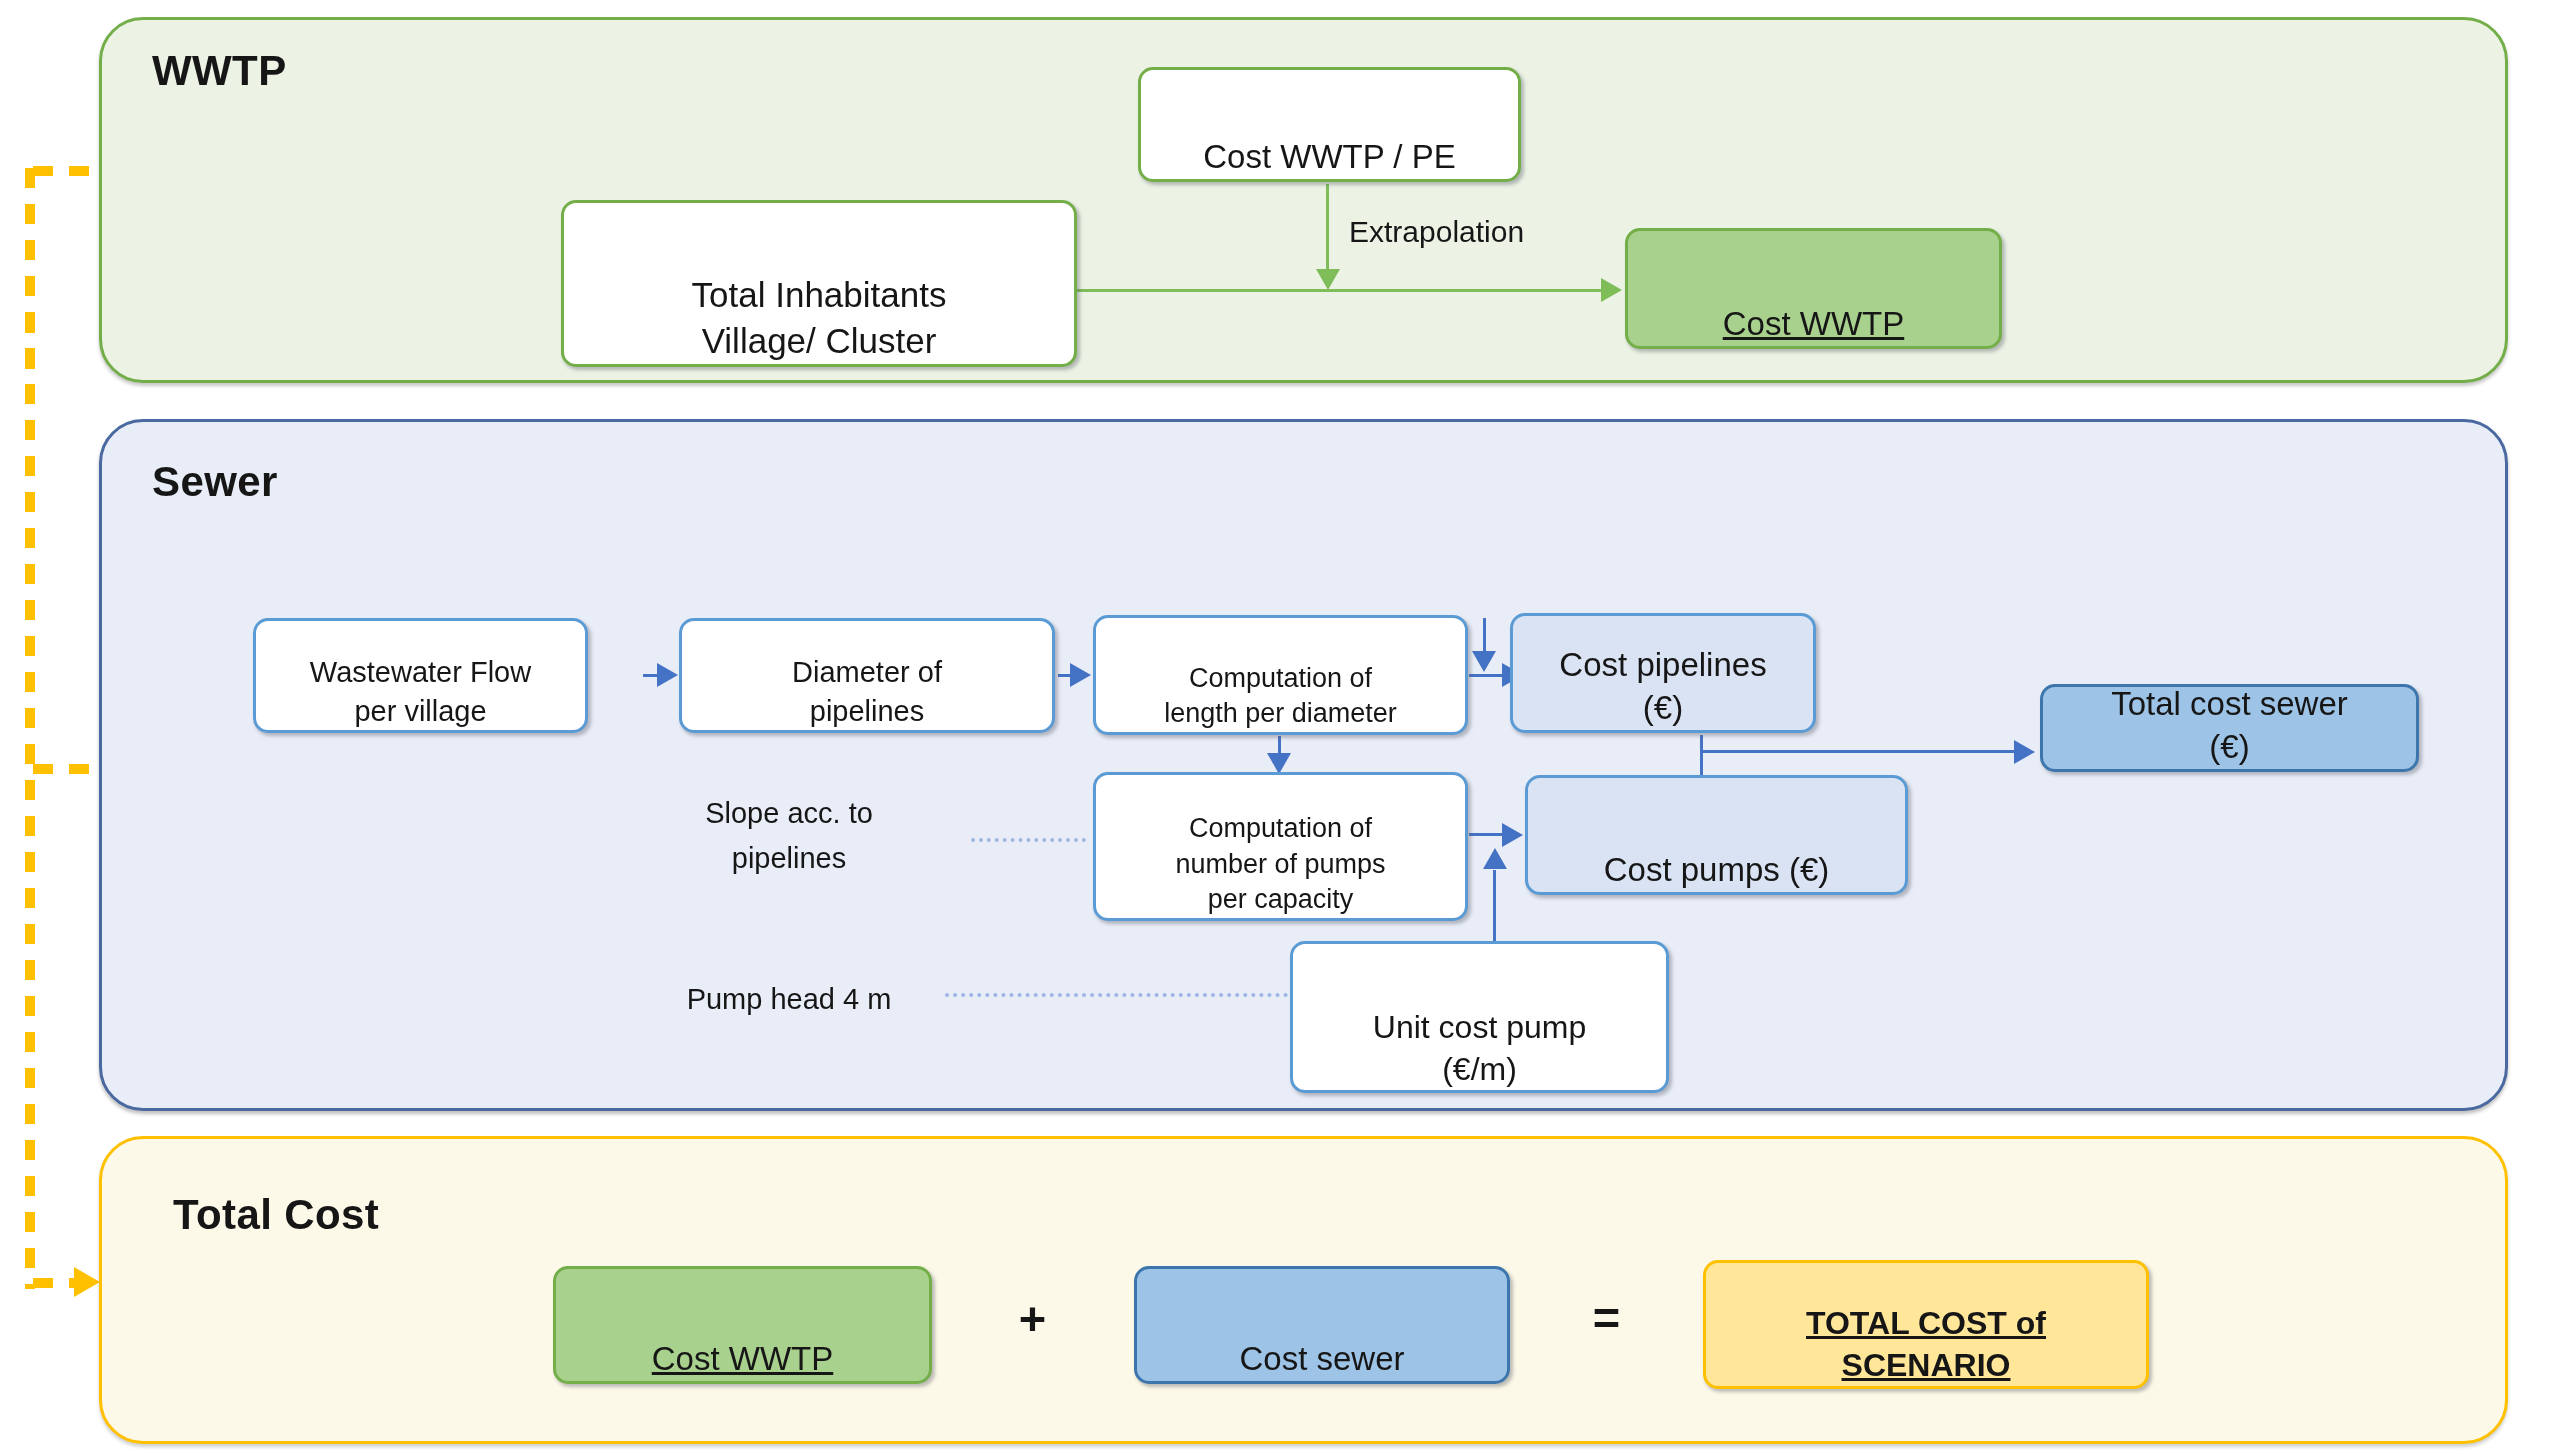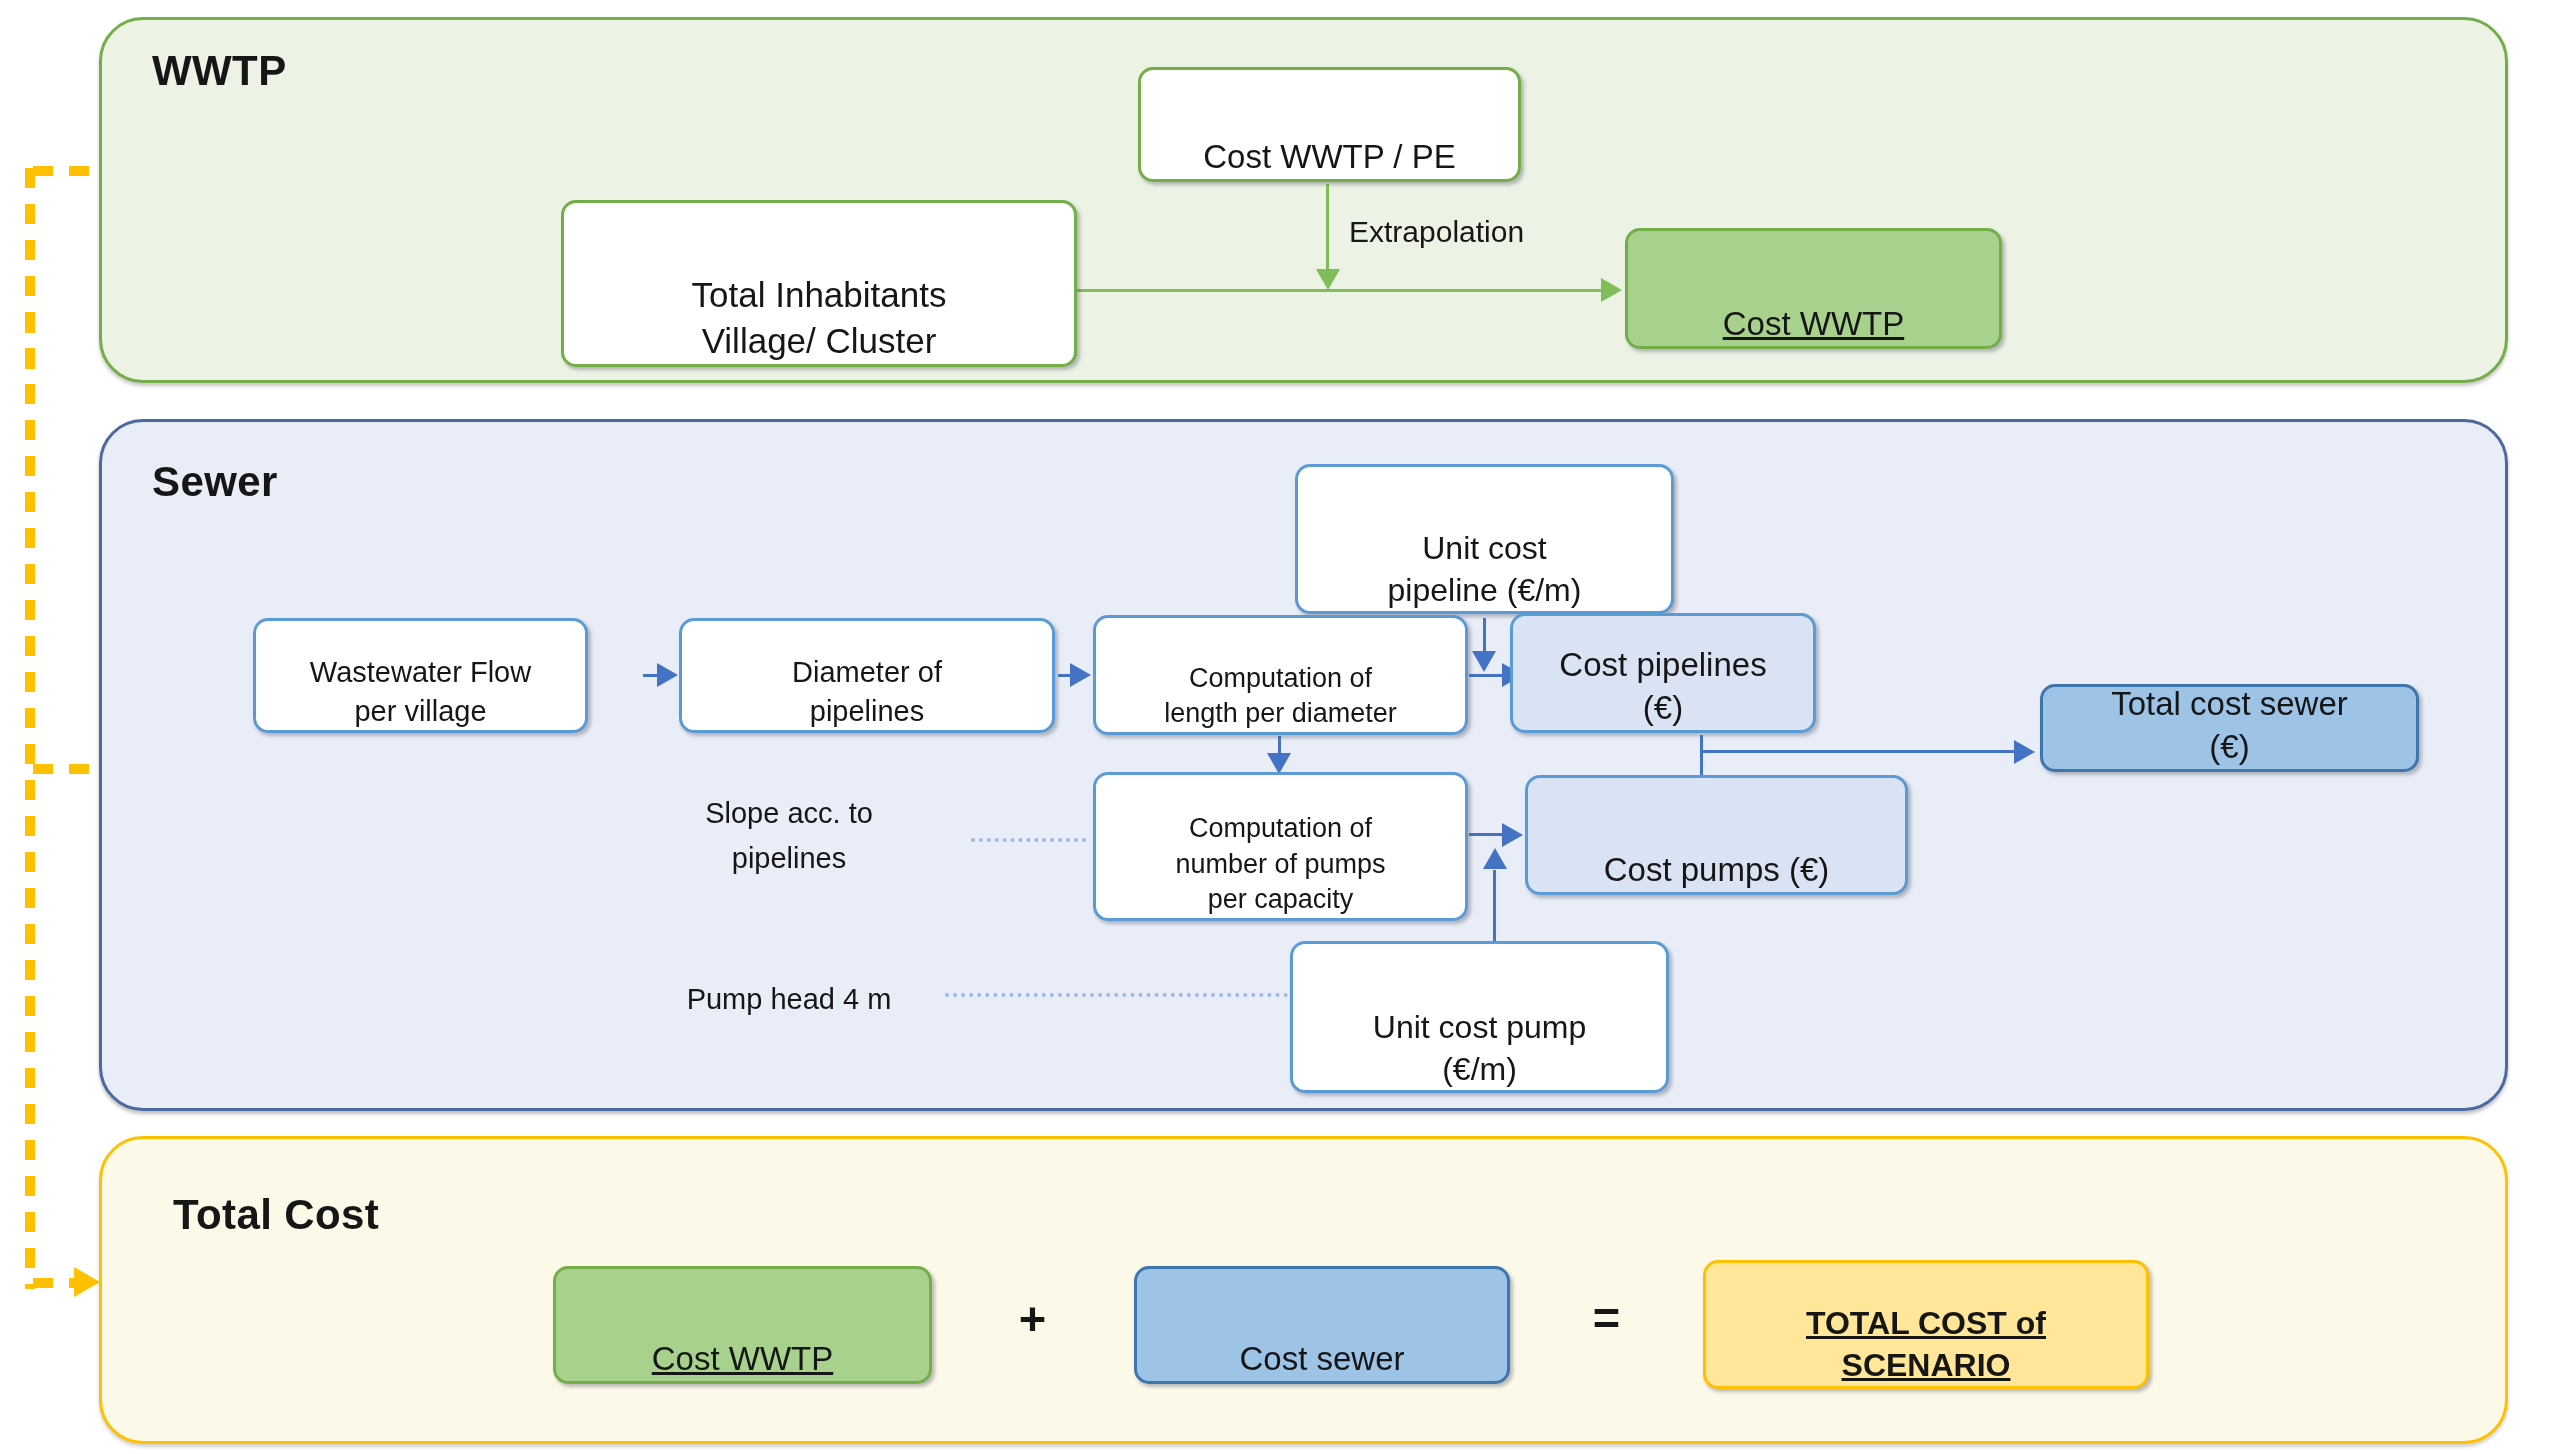--- a/index.html
+++ b/index.html
@@ -92,24 +92,20 @@
   <div class="hline blue-l" style="left:1469px;top:833px;width:35px;"></div>
   <div class="tri tri-r blue-t" style="left:1502px;top:823px;"></div>
   <div class="vline blue-l" style="left:1493px;top:870px;height:71px;"></div>
   <div class="tri tri-u blue-t" style="left:1483px;top:848px;"></div>
   <div class="vline blue-l" style="left:1700px;top:735px;height:41px;"></div>
   <div class="hline blue-l" style="left:1700px;top:750px;width:316px;"></div>
   <div class="tri tri-r blue-t" style="left:2014px;top:740px;"></div>
   <div class="dotted" style="left:971px;top:838px;width:115px;"></div>
   <div class="dotted" style="left:945px;top:993px;width:343px;"></div>
 
-  <div class="node white b-blue" style="left:1295px;top:464px;width:379px;height:150px;font-size:32px;">
-    <span>Unit cost</span>
-    <span>pipeline (€/m)</span>
-  </div>
   <div class="node white b-blue" style="left:253px;top:618px;width:335px;height:115px;font-size:29px;">
     <span>Wastewater Flow</span>
     <span>per village</span>
   </div>
   <div class="node white b-blue" style="left:679px;top:618px;width:376px;height:115px;font-size:29px;">
     <span>Diameter of</span>
     <span>pipelines</span>
   </div>
   <div class="node white b-blue" style="left:1093px;top:615px;width:375px;height:120px;font-size:27px;">
     <span>Computation of</span>

